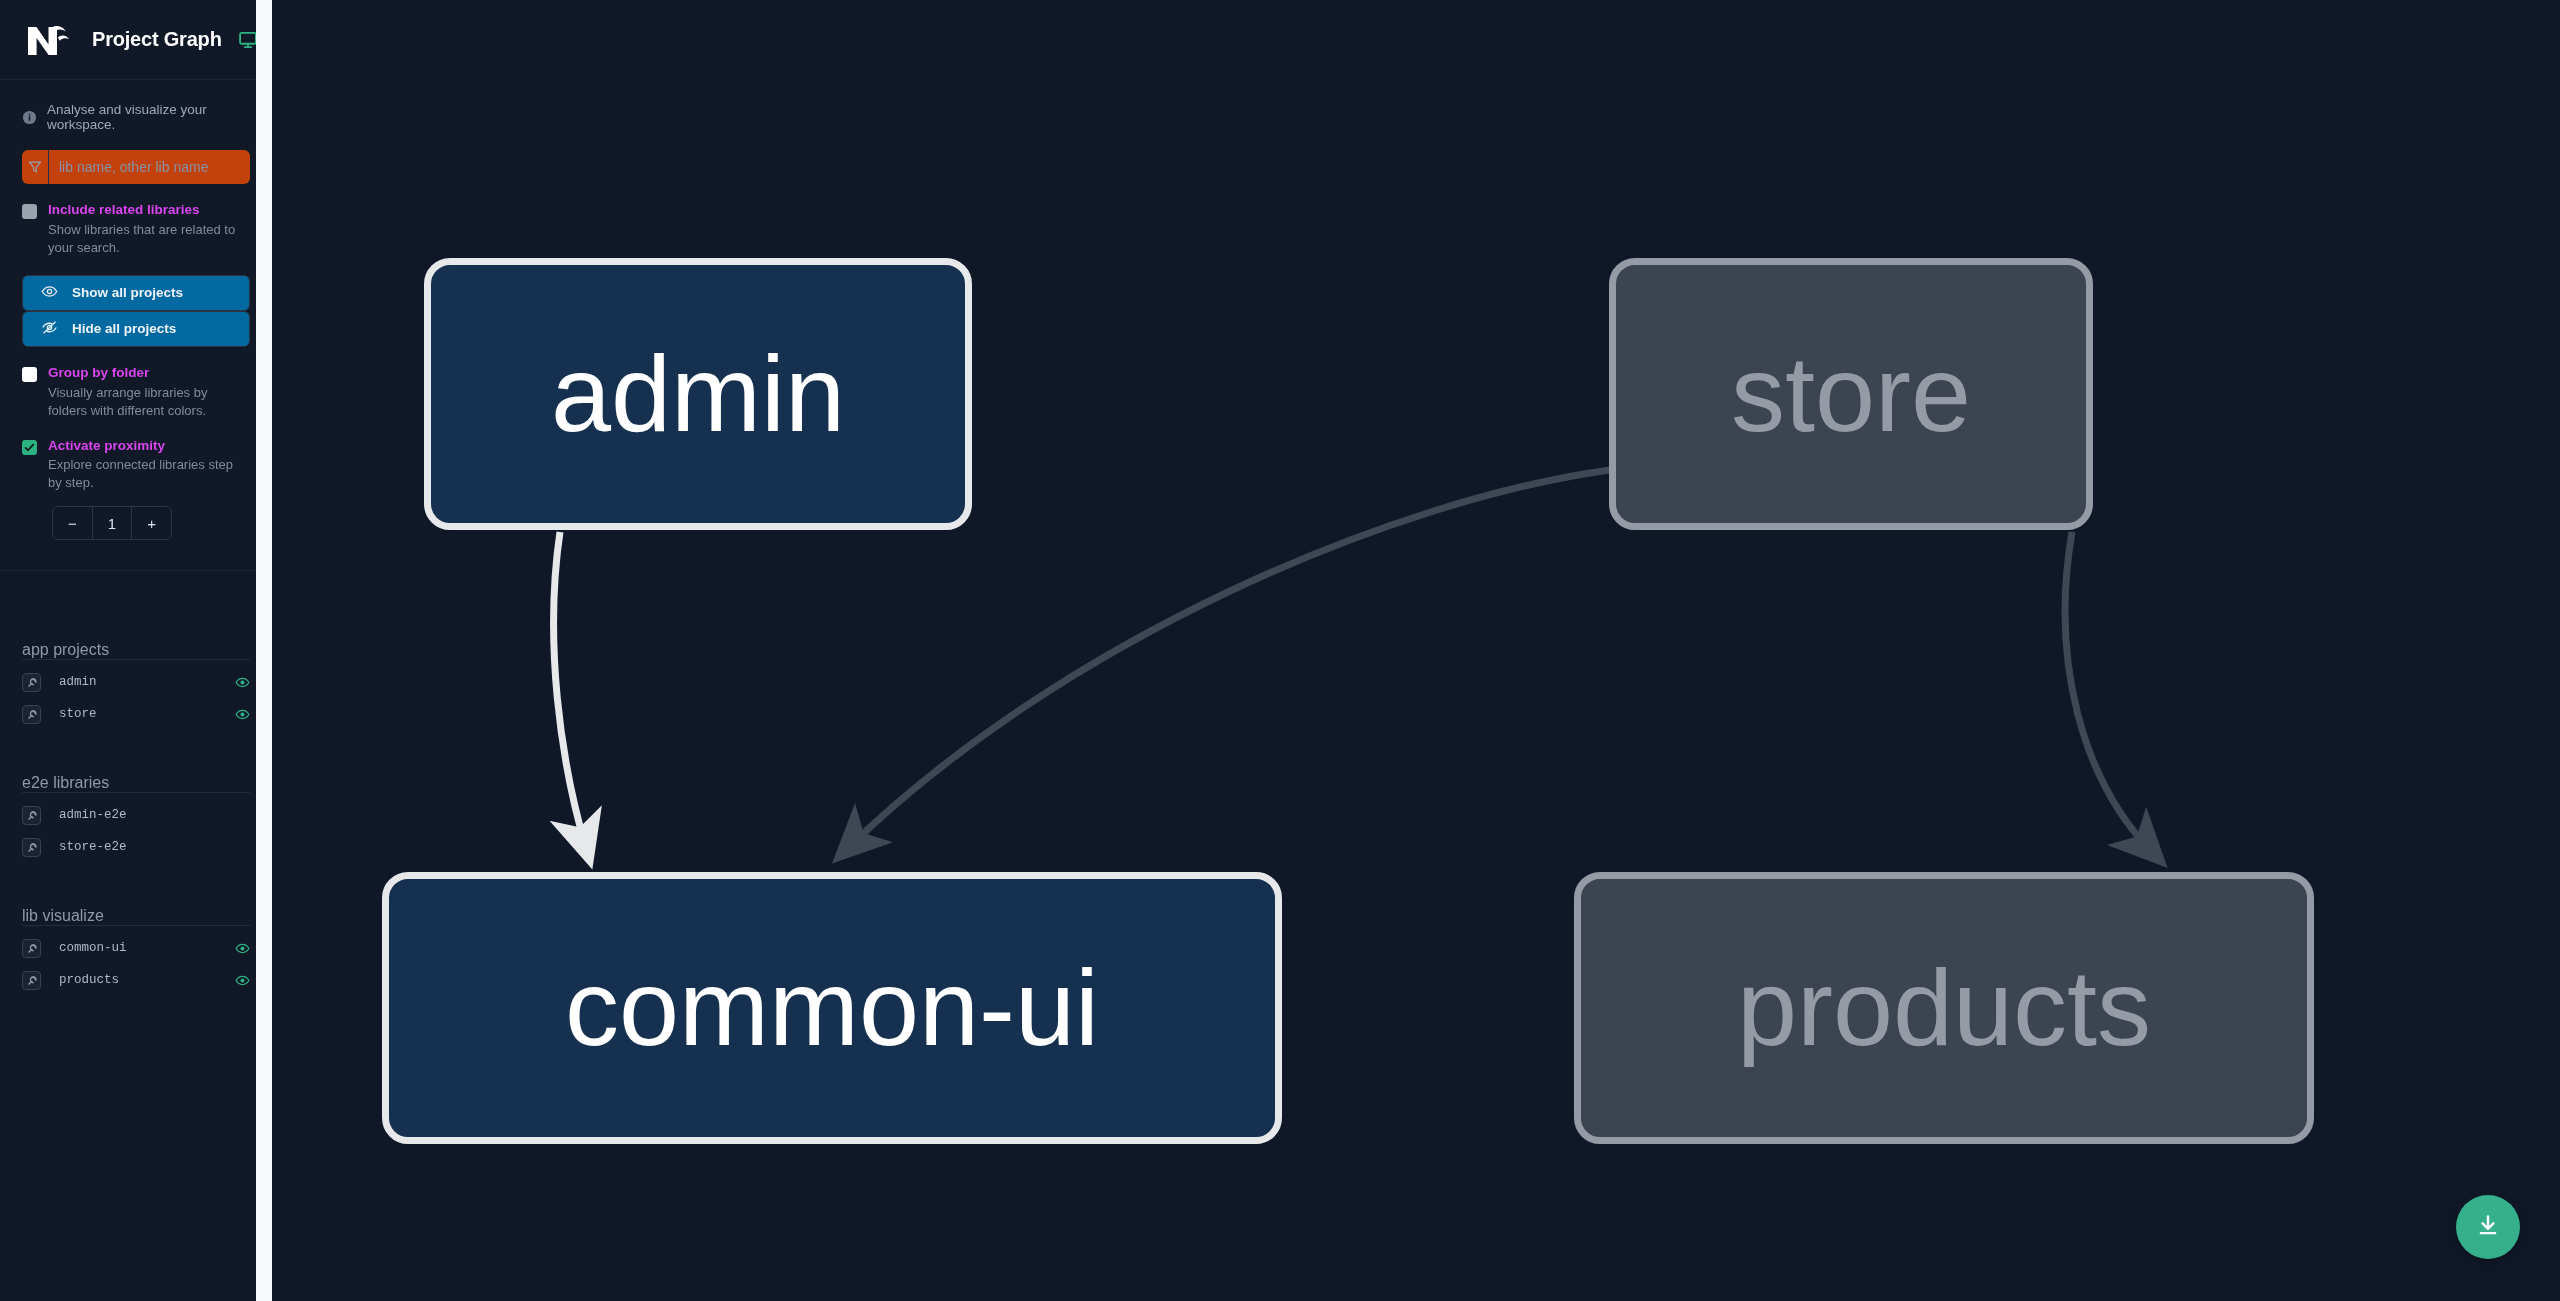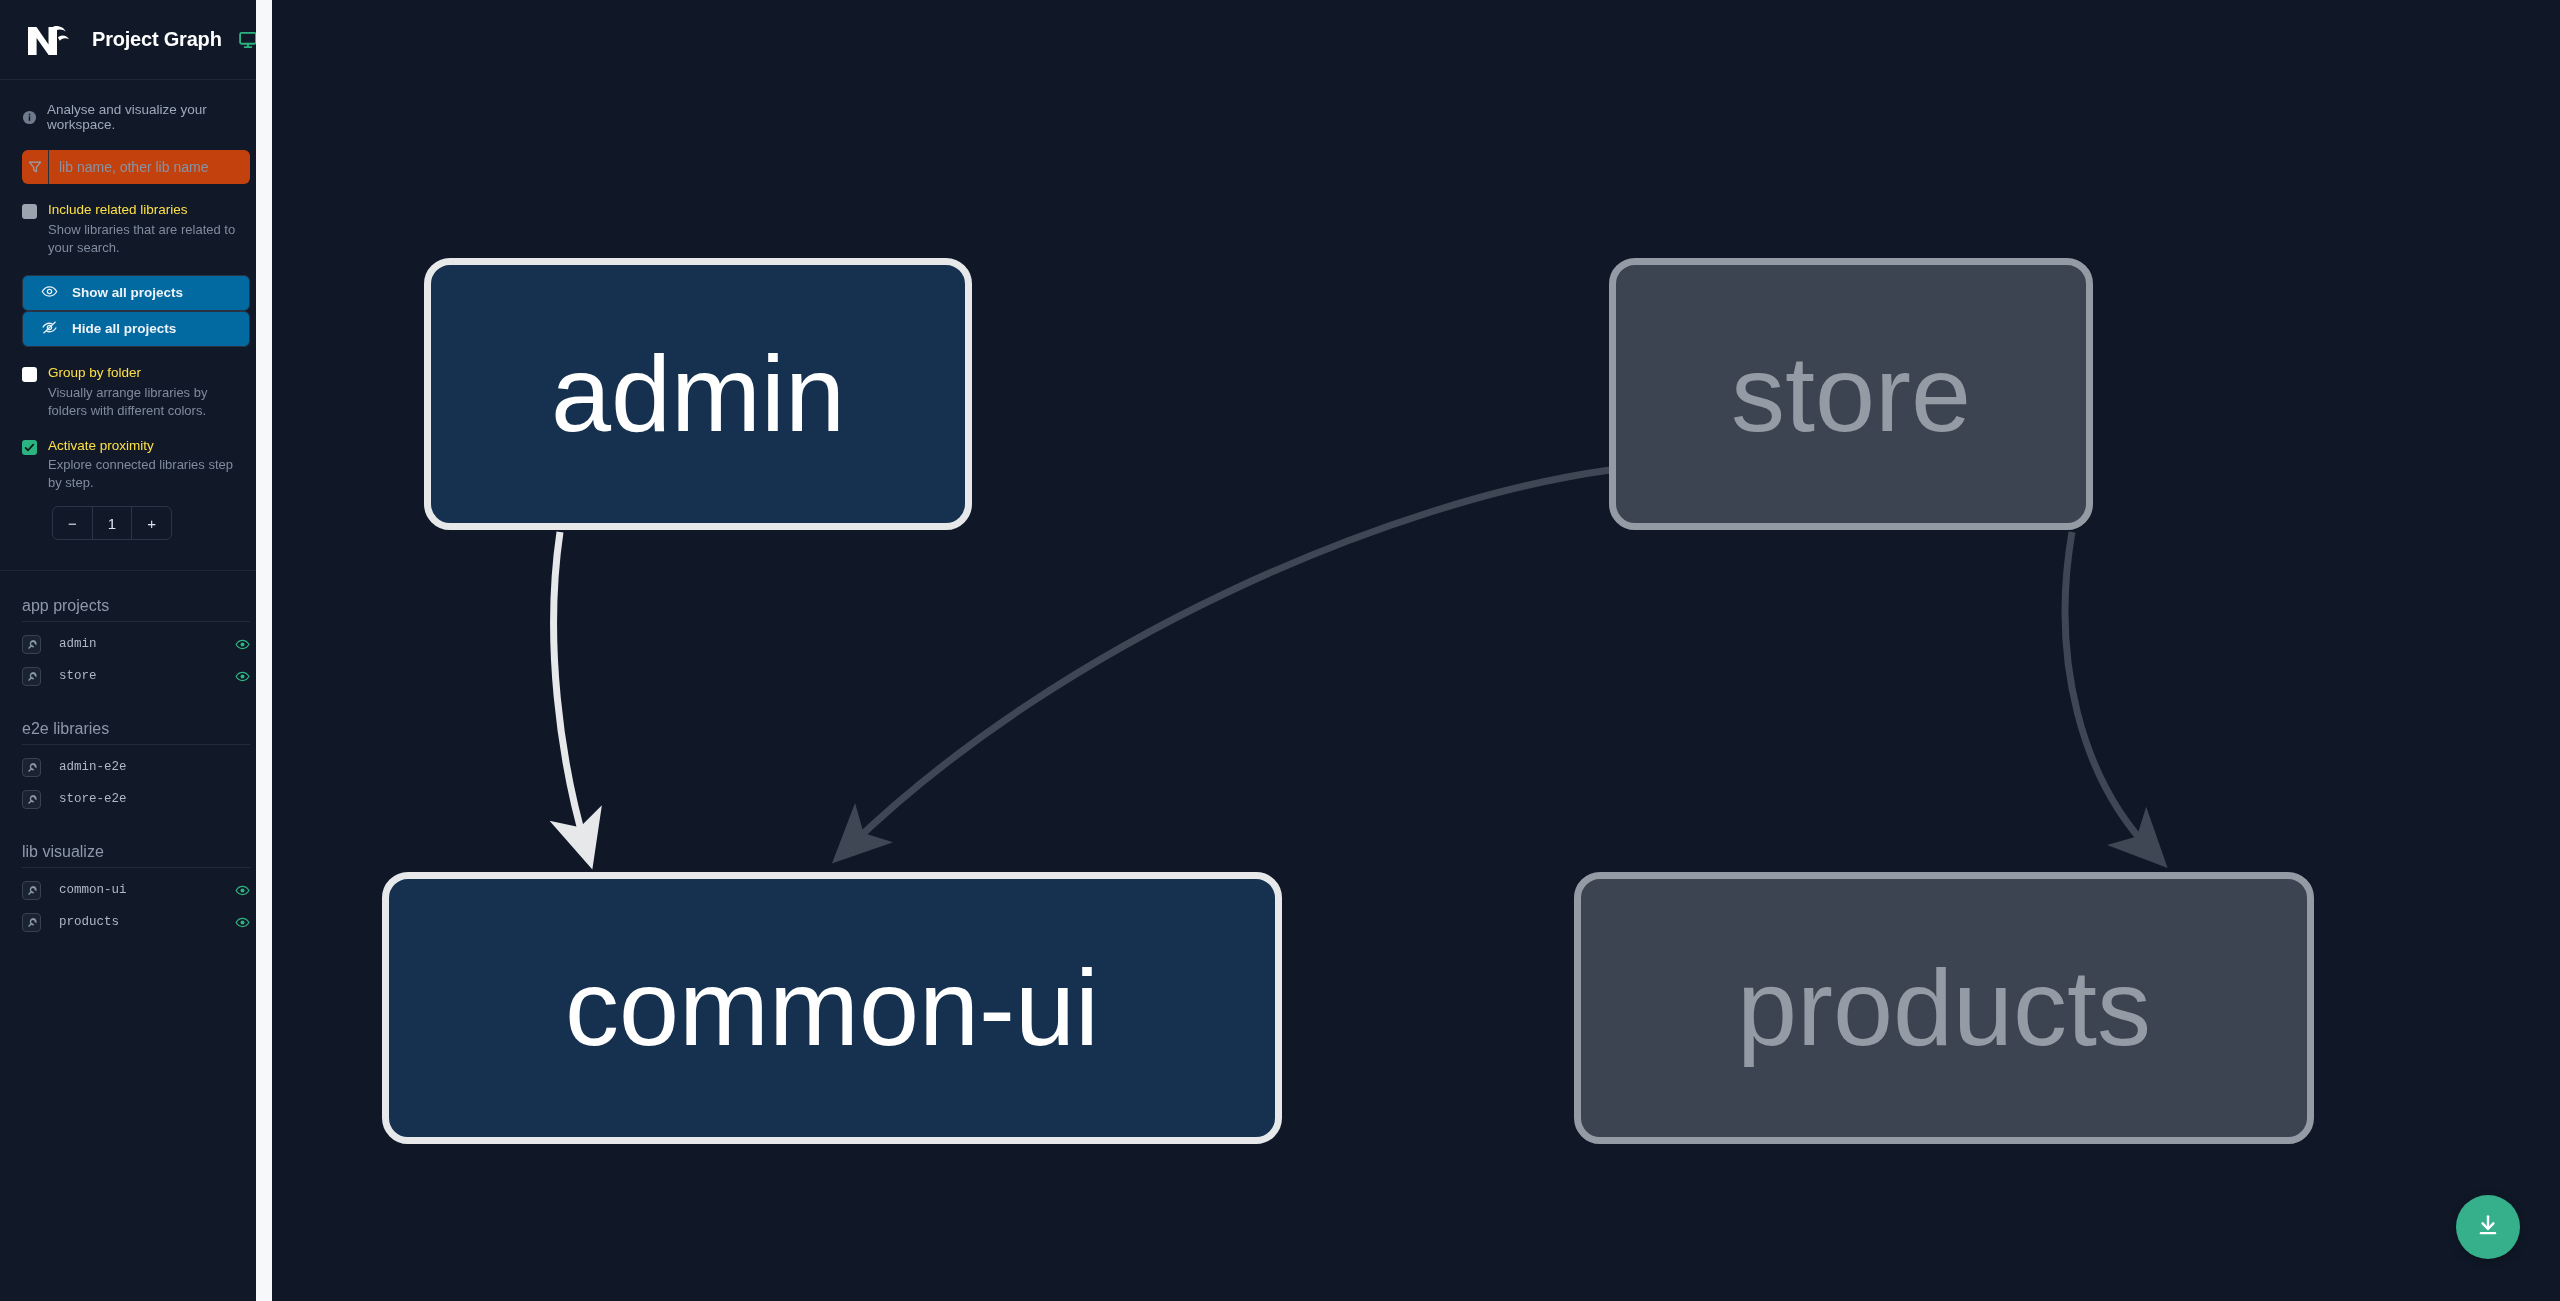--- a/index.html
+++ b/index.html
@@ -59,21 +59,21 @@
   .filter-input::placeholder { color: #8793a5; }
 
   .chk-block { display: flex; padding: 18px 22px 0 22px; gap: 11px; }
   .chk-box {
     width: 15px; height: 15px; flex: 0 0 15px; margin-top: 2px;
     border-radius: 3px;
   }
   .chk-box.gray  { background: #9aa3ae; }
   .chk-box.white { background: #ffffff; }
   .chk-box.green { background: #2bb381; display:flex; align-items:center; justify-content:center; }
-  .chk-text-title { color: #fde047; font-size: 13.5px; font-weight: normal; line-height: 1.25; }
+  .chk-text-title { color: #d946ef; font-size: 13.5px; font-weight: bold; line-height: 1.25; }
   .chk-text-desc  { color: #7f8b9e; font-size: 13px; line-height: 1.38; margin-top: 2px; }
 
   .btn-wrap { padding: 18px 22px 0 22px; }
   .sb-btn {
     width: 100%; height: 36px;
     background: #0369a1;
     border: 1px solid #2a out; border: 1px solid #2a3344;
     border-radius: 6px;
     display: flex; align-items: center;
     padding: 0 18px; gap: 14px;
@@ -90,22 +90,22 @@
   .stepper > div {
     flex: 1; display: flex; align-items: center; justify-content: center;
     color: #dbe3ee; font-size: 15px; cursor: pointer;
   }
   .stepper .mid { border-left: 1px solid #2c3547; border-right: 1px solid #2c3547; cursor: default; }
 
   .sb-divider { height: 1px; background: #1d2637; margin: 30px 0 0 0; }
 
   .proj-section { padding: 26px 22px 0 22px; }
   .proj-head {
-    color: #8d99ab; font-size: 16px; padding-bottom: 6px;
-    border-bottom: 1px solid #232c3c; margin-bottom: 6px;
+    color: #8d99ab; font-size: 16px; 
+    border-bottom: 1px solid #232c3c; margin-bottom: 6px; margin-top: 44px;
   }
   .proj-row {
     display: flex; align-items: center; height: 32px; gap: 18px;
     cursor: pointer;
   }
   .proj-chip {
     width: 19px; height: 19px; flex: 0 0 19px;
     border: 1px solid #39424f; border-radius: 4px;
     background: #1a2332;
     display: flex; align-items: center; justify-content: center;

